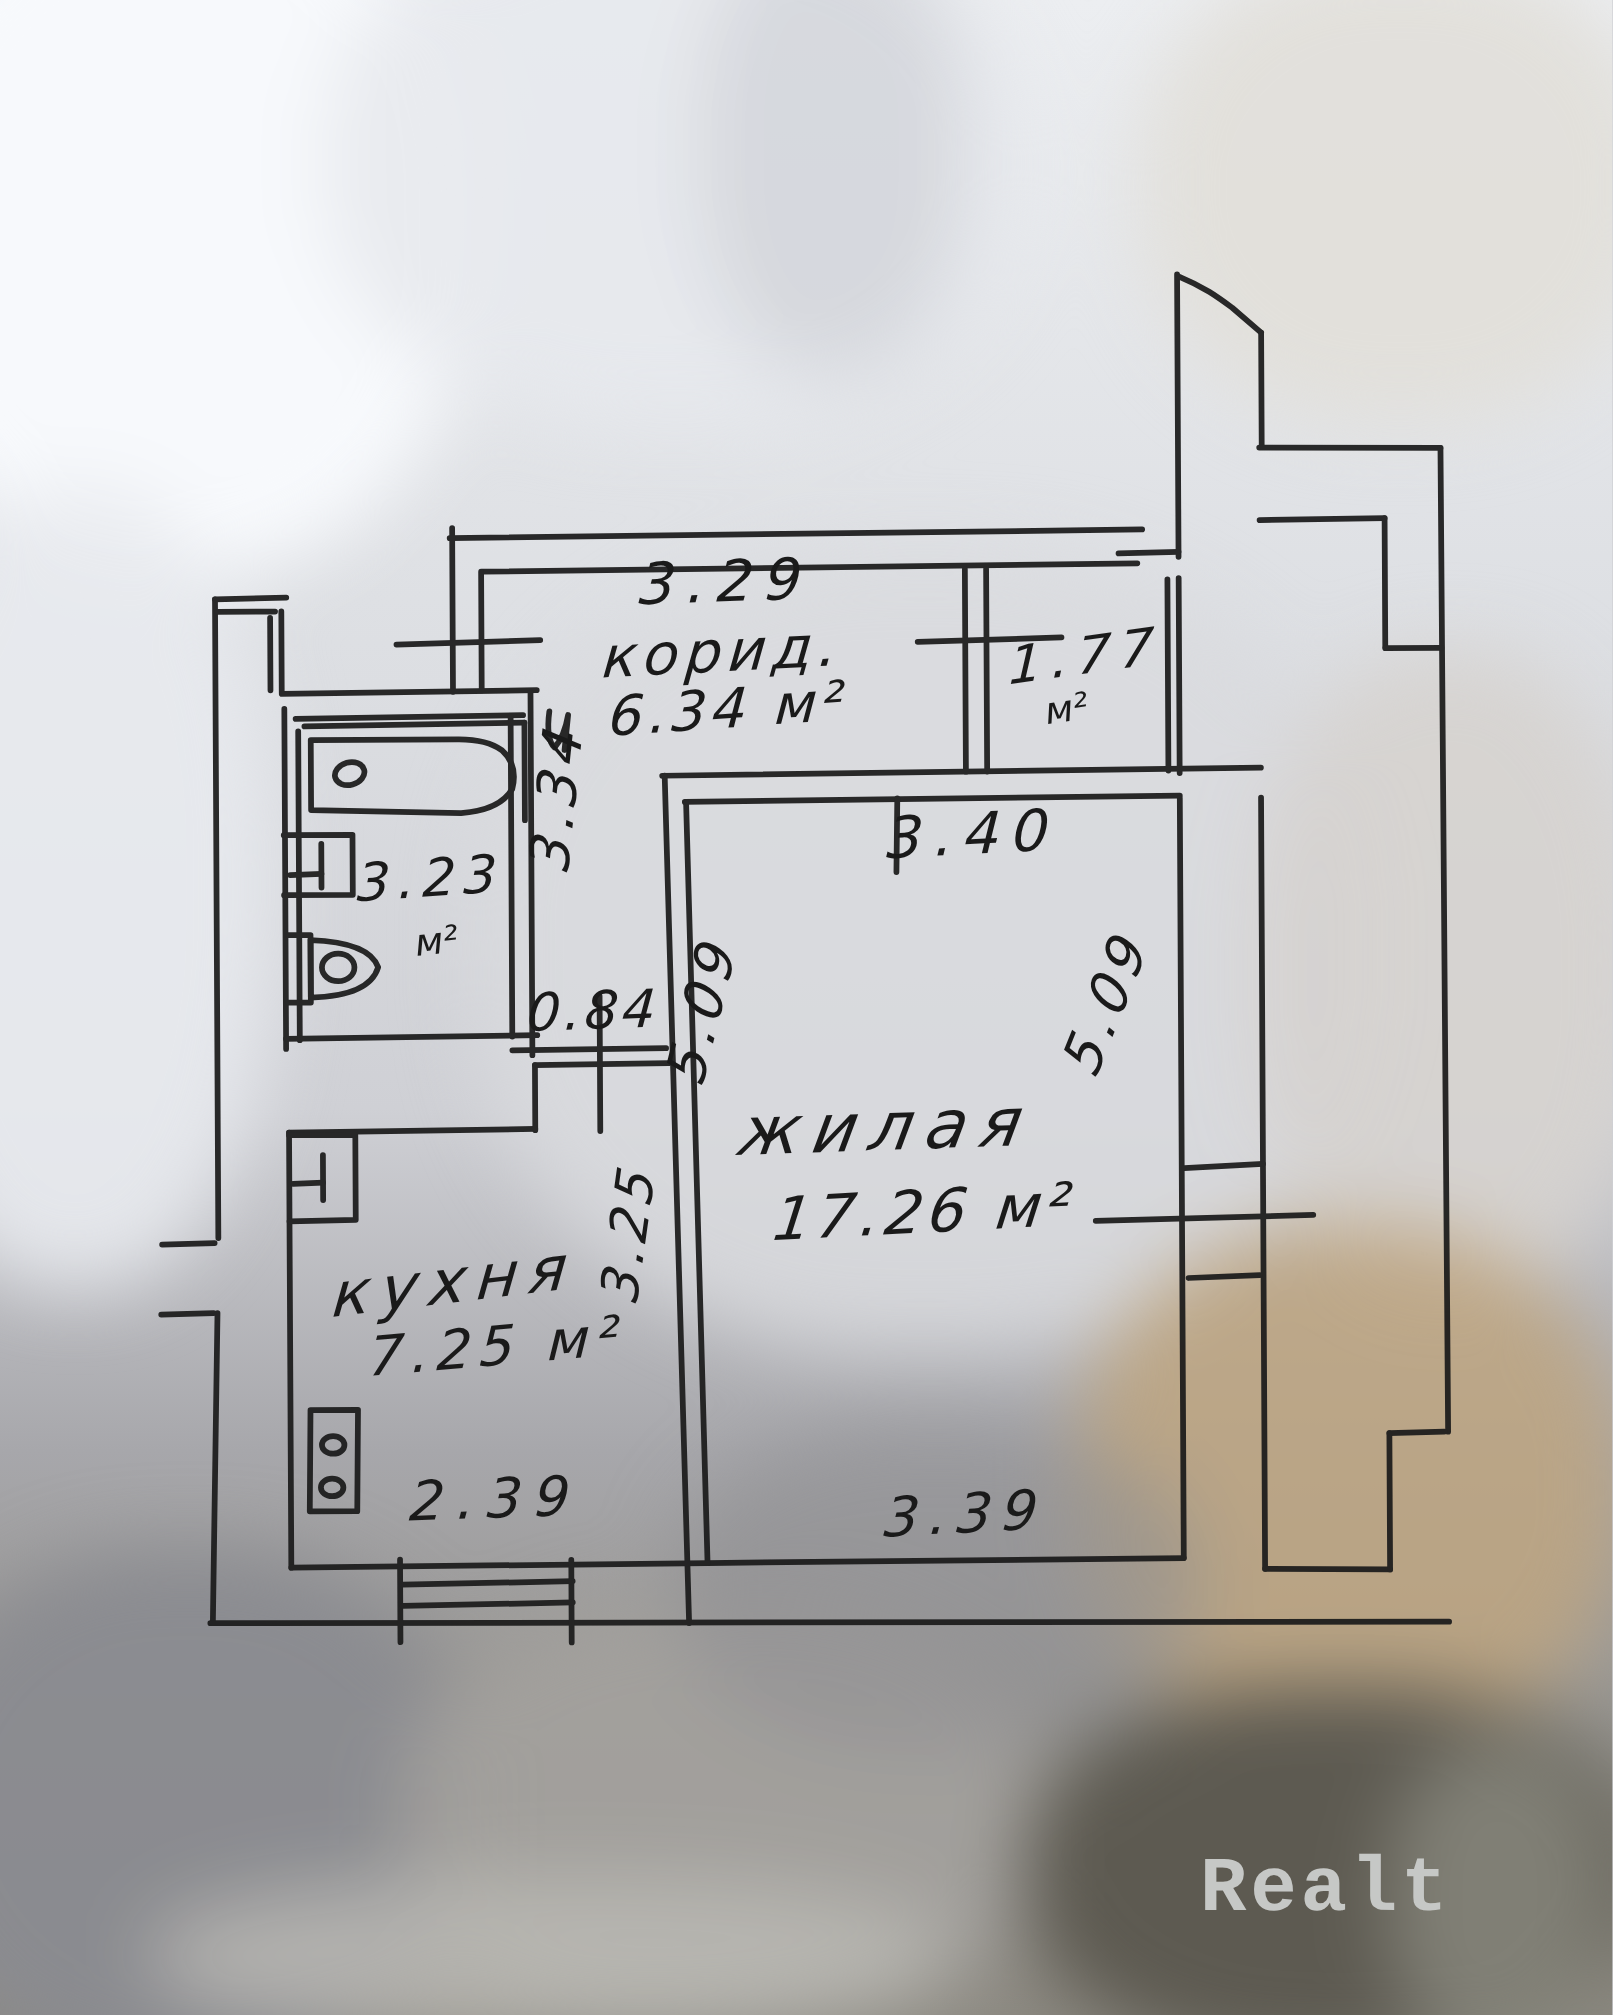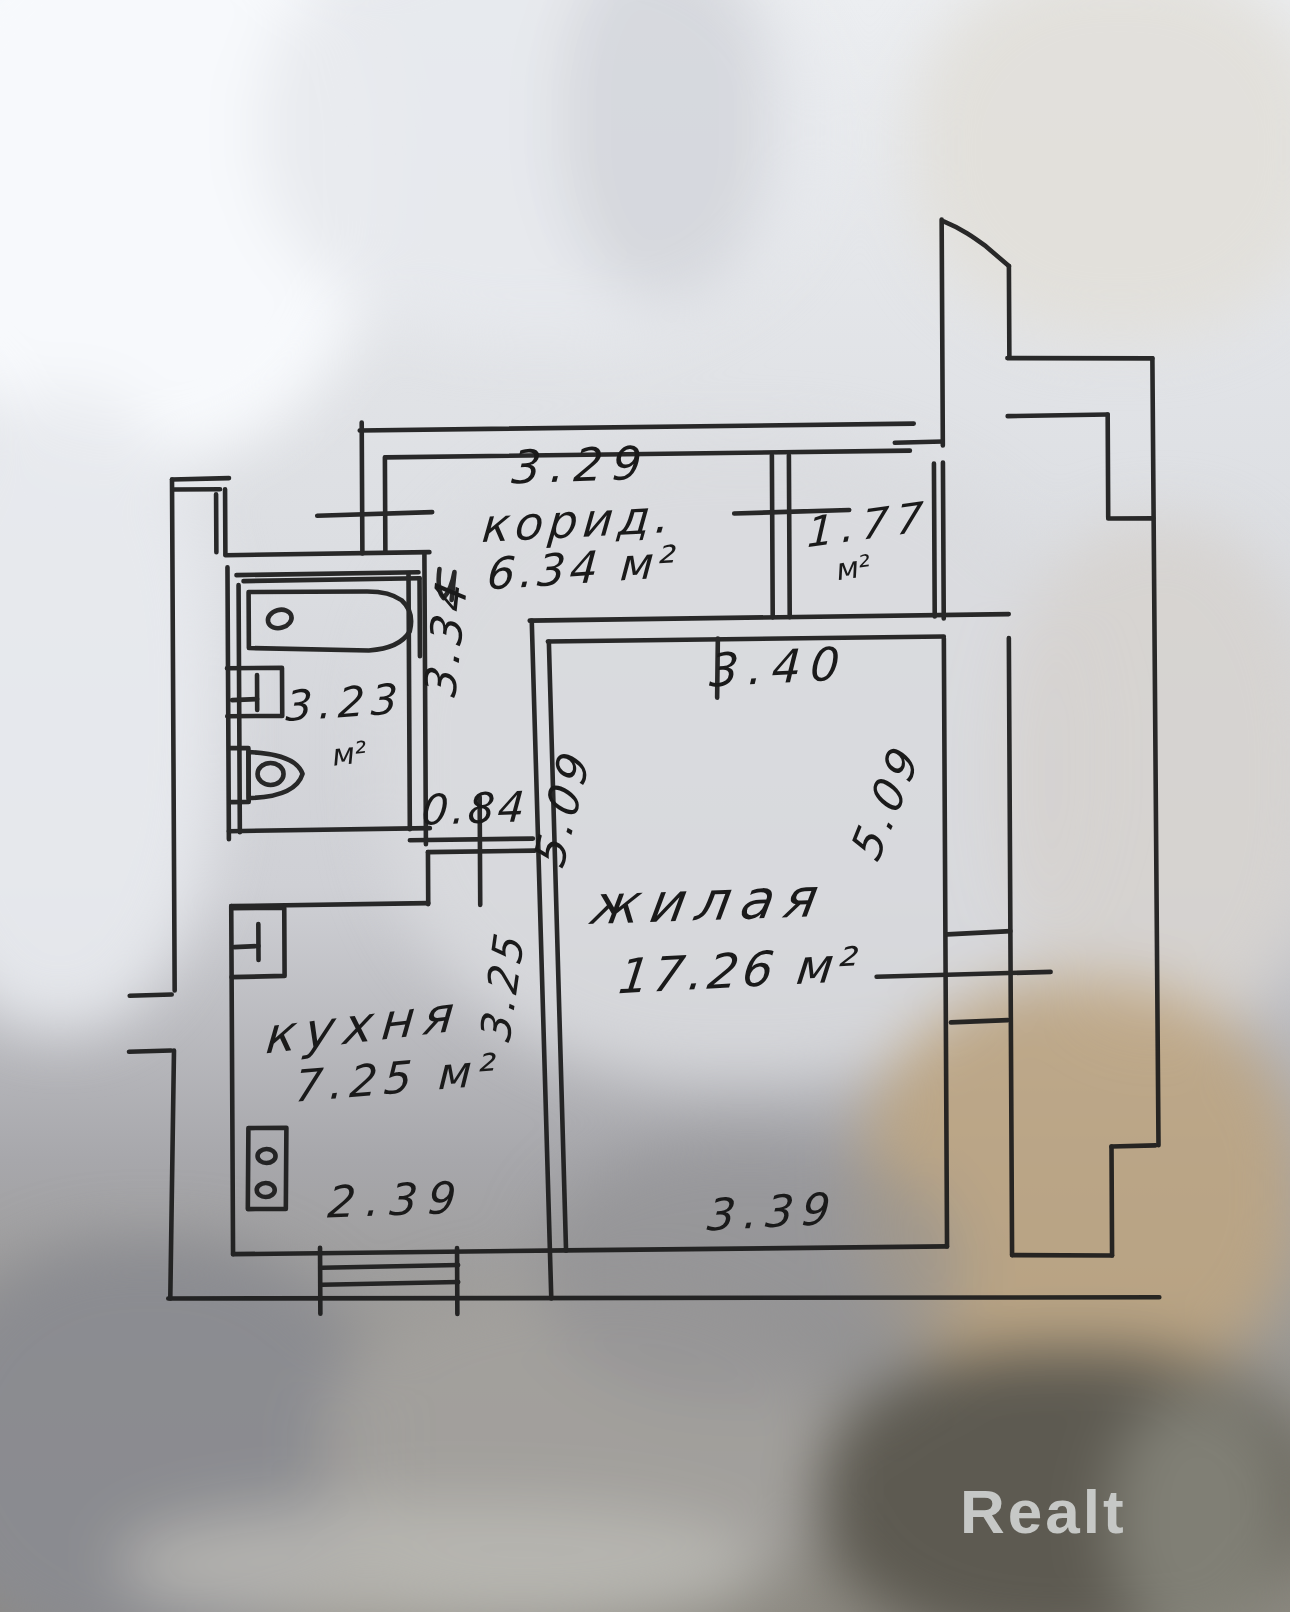--- a/index.html
+++ b/index.html
@@ -41,21 +41,21 @@
   #lbl-bath-unit  {left:332px;top:736px;transform:rotate(-6deg);}
   #lbl-door       {left:422px;top:784px;font-size:42px;letter-spacing:3px;transform:skewX(-6deg) rotate(-2deg);}
   #lbl-kitchen-h  {left:428px;top:938px;width:156px;font-size:42px;letter-spacing:4px;transform:rotate(-82deg) skewX(-6deg);}
   #lbl-living-name{left:593px;top:870px;font-size:54px;letter-spacing:10px;transform:skewX(-12deg) rotate(-2deg);}
   #lbl-living-area{left:620px;top:942px;font-size:48px;letter-spacing:4px;transform:skewX(-10deg) rotate(-3deg);}
   #lbl-kitchen-name{left:268px;top:996px;font-size:50px;letter-spacing:8px;transform:skewX(-12deg) rotate(-7deg);}
   #lbl-kitchen-area{left:296px;top:1052px;font-size:44px;letter-spacing:6px;transform:skewX(-8deg) rotate(-5deg);}
   #lbl-kitchen-w  {left:328px;top:1174px;font-size:44px;letter-spacing:10px;transform:skewX(-6deg) rotate(-2deg);}
   #lbl-living-wb  {left:708px;top:1186px;font-size:44px;letter-spacing:8px;transform:skewX(-8deg) rotate(-3deg);}
   #watermark{position:absolute;left:960px;top:1476px;font-size:62px;font-weight:bold;
-             letter-spacing:3px;color:#c6c8c6;font-family:Liberation Sans, sans-serif;}
+             letter-spacing:3px;color:#c6c8c6;font-family:Liberation Mono, monospace;}
 </style>
 </head>
 <body>
 
 <div id="stage">
 
   <div id="bg">
     <div class="blob b1"></div>
     <div class="blob b2"></div>
     <div class="blob b3"></div>

